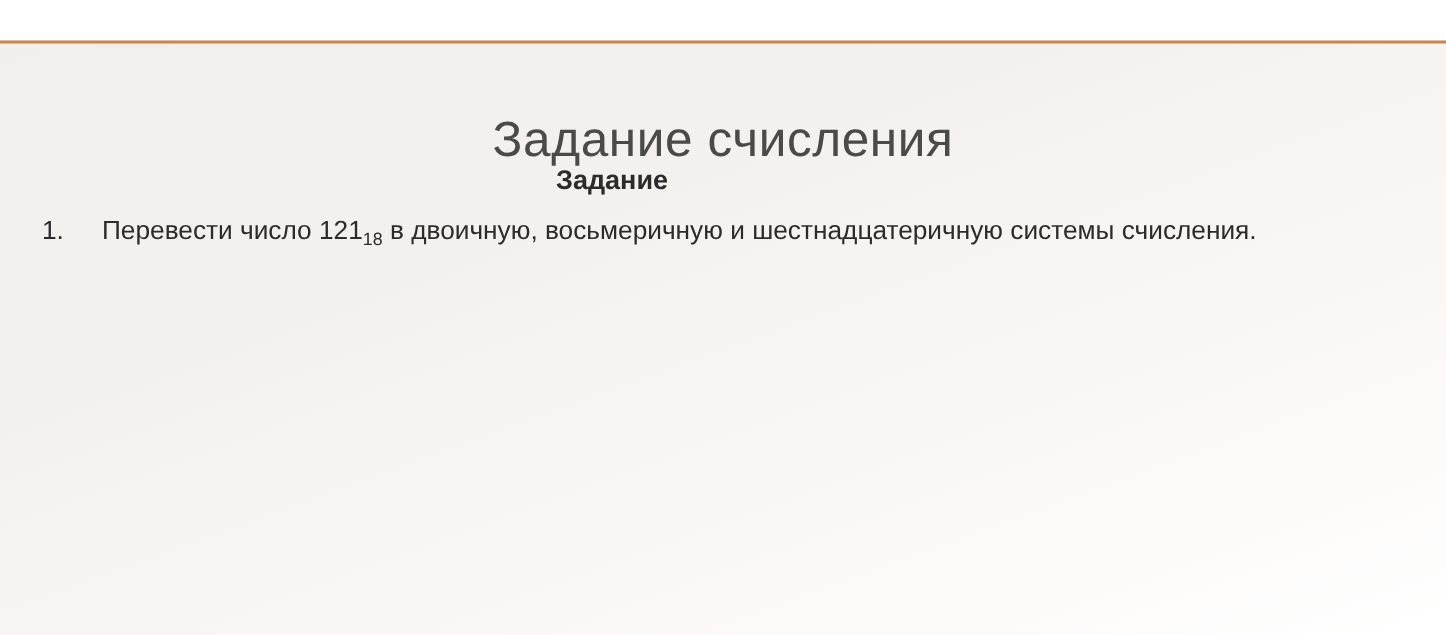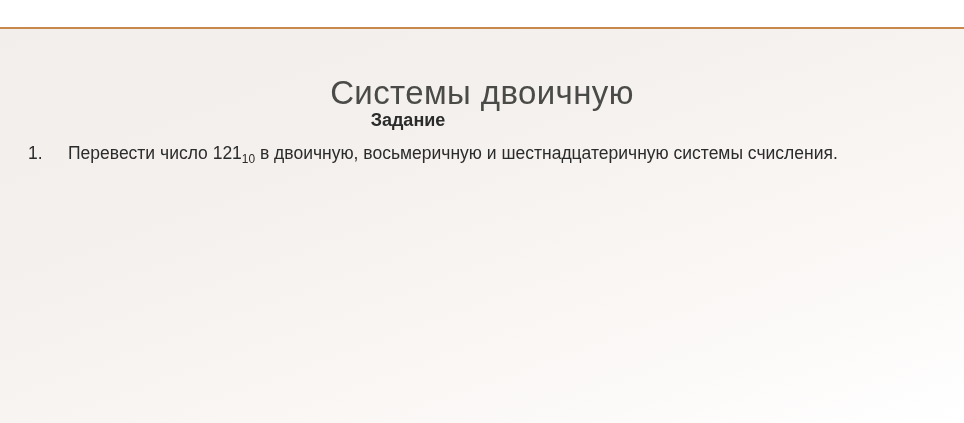--- a/index.html
+++ b/index.html
@@ -87,24 +87,24 @@
   }
 </style>
 </head>
 <body>
 
 <div class="slide">
 
   <div class="top-band"></div>
   <div class="top-rule"></div>
 
-  <h1 class="title">Системы двоичную</h1>
+  <h1 class="title">Задание счисления</h1>
 
   <div class="subtitle">Задание</div>
 
   <ol class="list" style="list-style:none;margin:0;padding:0;">
     <li class="list-item">
       <span class="item-marker">1.</span>
-      <span class="item-text"><span>Перевести число 121</span><sub>10</sub><span> в двоичную, восьмеричную и шестнадцатеричную системы счисления.</span></span>
+      <span class="item-text"><span>Перевести число 121</span><sub>18</sub><span> в двоичную, восьмеричную и шестнадцатеричную системы счисления.</span></span>
     </li>
   </ol>
 
 </div>
 
 </body></html>

